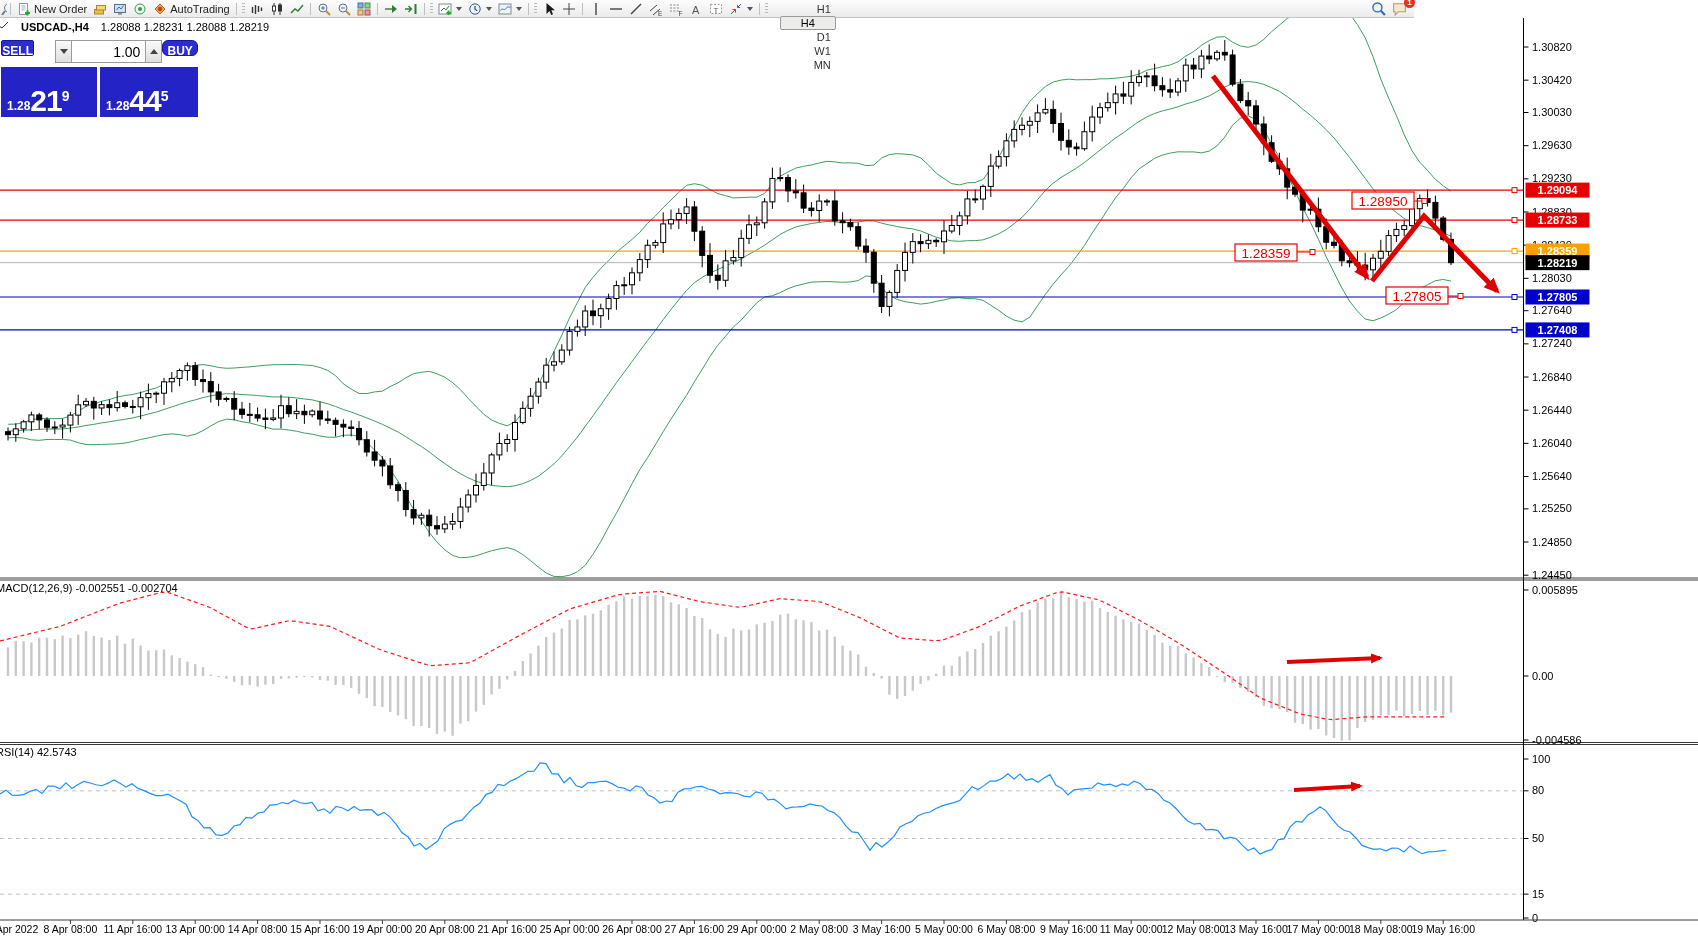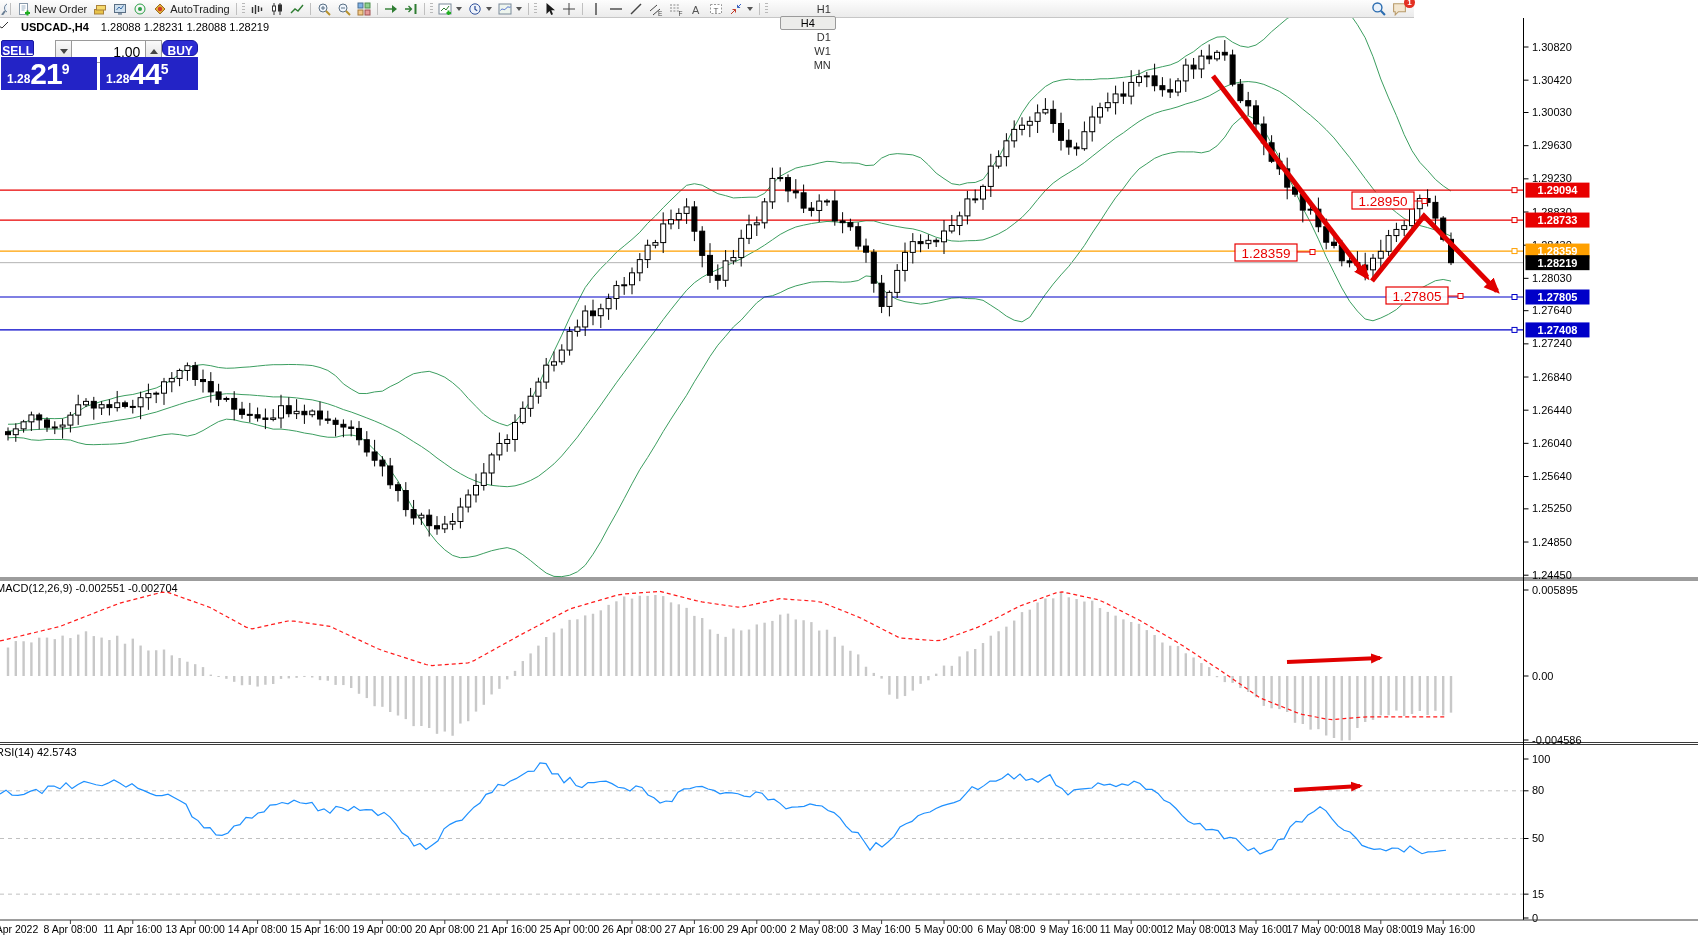--- a/index.html
+++ b/index.html
@@ -38,21 +38,21 @@
     font-size:12px;text-align:center;line-height:21px;cursor:pointer;}
   .tp-sell{width:42px;border-radius:2px;}
   .tp-buy{width:45px;border-radius:6px;}
   .tp-vol{display:flex;margin-left:21px;height:23px;}
   .tp-spin{width:15px;background:linear-gradient(#fafafa,#dfdfdf);border:1px solid #9a9a9a;
     display:flex;align-items:center;justify-content:center;cursor:pointer;}
   .tri-dn{width:0;height:0;border-left:4px solid transparent;border-right:4px solid transparent;border-top:5px solid #444;}
   .tri-up{width:0;height:0;border-left:4px solid transparent;border-right:4px solid transparent;border-bottom:5px solid #444;}
   .tp-input{width:68px;border:1px solid #9a9a9a;border-left:none;border-right:none;
     font-size:14px;text-align:right;padding:0 5px 0 0;outline:none;font-family:"Liberation Sans",sans-serif;}
-  .tp-row2{display:flex;height:33px;margin-top:1px;text-align:center;}
+  .tp-row2{display:flex;height:50px;margin-top:11px;text-align:center;}
   .tp-price{background:#2323c6;color:#fff;display:flex;align-items:flex-end;padding:0 3px 1px 6px;cursor:pointer;}
   .tp-price .pfx{font-size:12px;font-weight:bold;margin-bottom:3px;}
   .tp-price .big{font-size:30px;font-weight:bold;line-height:30px;letter-spacing:-1px;}
   .tp-price .sup{font-size:14px;font-weight:bold;margin-bottom:12px;}
   .tp-price-sell{width:87px;}
   .tp-price-buy{width:89px;margin-left:3px;}
 </style>
 </head>
 <body>
 

